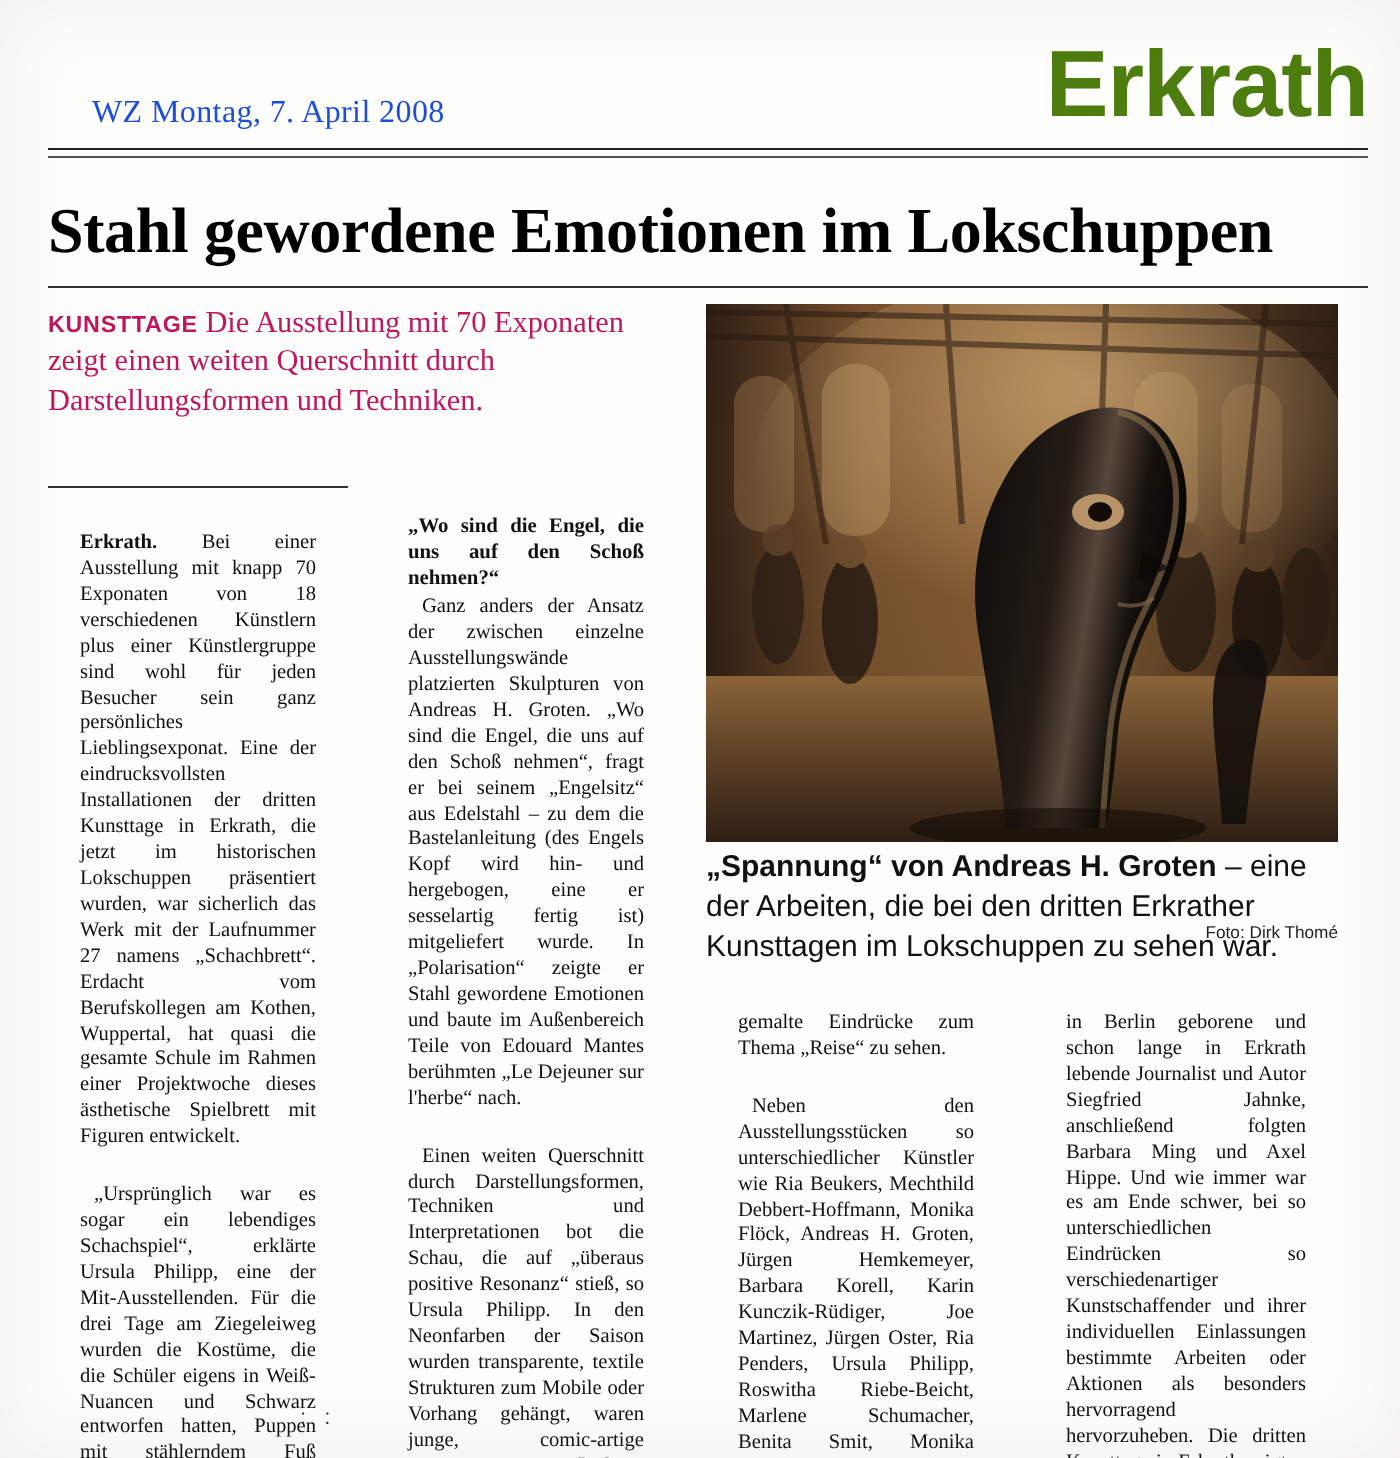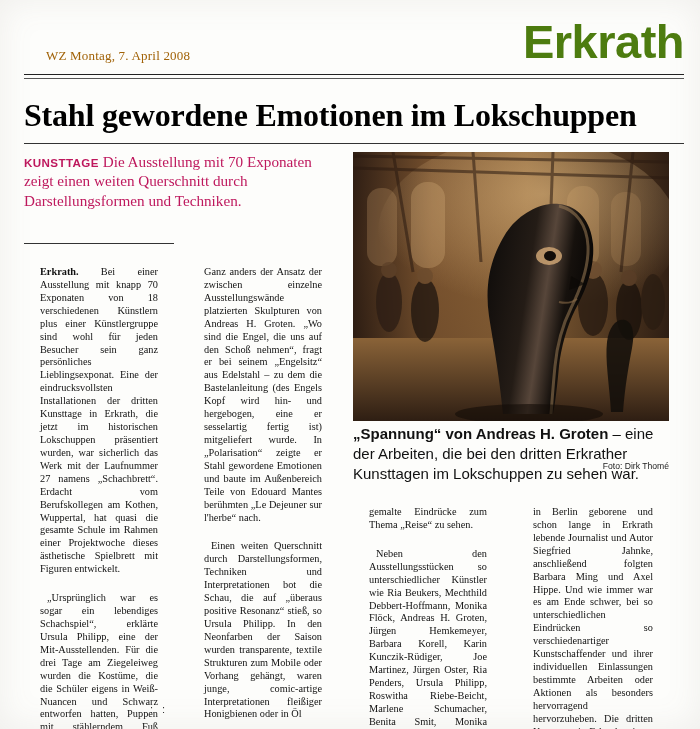--- a/index.html
+++ b/index.html
@@ -36,22 +36,22 @@
     font-size: 47px;
     letter-spacing: -0.5px;
     line-height: 1;
     color: #4d7c0f;
   }
   .masthead-date {
     position: absolute;
     left: 46px;
     top: 48px;
     font-family: "Liberation Serif", serif;
-    font-size: 13px;
-    color: #a16207;
+    font-size: 16px;
+    color: #1d4ed8;
     letter-spacing: 0.2px;
   }
   .masthead-date .wz {
     font-weight: normal;
   }
   .rule-top {
     position: absolute;
     left: 24px;
     right: 16px;
     top: 74px;
@@ -330,20 +330,21 @@
   <div class="caption">
     <b>„Spannung“ von Andreas H. Groten</b><span> – eine der Arbeiten, die bei den dritten Erkrather Kunsttagen im Lokschuppen zu sehen war.</span>
   </div>
   <div class="credit">Foto: Dirk Thomé</div>
 
   <div class="col" id="col1">
       <p><span class="lead-city">Erkrath.</span> Bei einer Ausstellung mit knapp 70 Exponaten von 18 verschiedenen Künstlern plus einer Künstlergruppe sind wohl für jeden Besucher sein ganz persönliches Lieblingsexponat. Eine der eindrucksvollsten Installationen der dritten Kunsttage in Erkrath, die jetzt im historischen Lokschuppen präsentiert wurden, war sicherlich das Werk mit der Laufnummer 27 namens „Schachbrett“. Erdacht vom Berufskollegen am Kothen, Wuppertal, hat quasi die gesamte Schule im Rahmen einer Projektwoche dieses ästhetische Spielbrett mit Figuren entwickelt.</p>
       <p>„Ursprünglich war es sogar ein lebendiges Schachspiel“, erklärte Ursula Philipp, eine der Mit-Ausstellenden. Für die drei Tage am Ziegeleiweg wurden die Kostüme, die die Schüler eigens in Weiß-Nuancen und Schwarz entworfen hatten, Puppen mit stählerndem Fuß angezogen. Mit Taftschleifen verziert und Perlen bestickt, mit Federkragen geschmückt und Blumenabschlüssen dekoriert, standen sie an Bauer, Springer, Dame und König auf dem typischen Schachbrettmus-</p>
     </div>
   <div class="col" id="col2">
+      <p class="sub">„Wo sind die Engel, die uns auf den Schoß nehmen?“</p>
       <p>Ganz anders der Ansatz der zwischen einzelne Ausstellungswände platzierten Skulpturen von Andreas H. Groten. „Wo sind die Engel, die uns auf den Schoß nehmen“, fragt er bei seinem „Engelsitz“ aus Edelstahl – zu dem die Bastelanleitung (des Engels Kopf wird hin- und hergebogen, eine er sesselartig fertig ist) mitgeliefert wurde. In „Polarisation“ zeigte er Stahl gewordene Emotionen und baute im Außenbereich Teile von Edouard Mantes berühmten „Le Dejeuner sur l'herbe“ nach.</p>
       <p>Einen weiten Querschnitt durch Darstellungsformen, Techniken und Interpretationen bot die Schau, die auf „überaus positive Resonanz“ stieß, so Ursula Philipp. In den Neonfarben der Saison wurden transparente, textile Strukturen zum Mobile oder Vorhang gehängt, waren junge, comic-artige Interpretationen fleißiger Honigbienen oder in Öl</p>
     </div>
   <div class="col" id="col3">
       <p>gemalte Eindrücke zum Thema „Reise“ zu sehen.</p>
       <p>Neben den Ausstellungsstücken so unterschiedlicher Künstler wie Ria Beukers, Mechthild Debbert-Hoffmann, Monika Flöck, Andreas H. Groten, Jürgen Hemkemeyer, Barbara Korell, Karin Kunczik-Rüdiger, Joe Martinez, Jürgen Oster, Ria Penders, Ursula Philipp, Roswitha Riebe-Beicht, Marlene Schumacher, Benita Smit, Monika Yilmaz und den Kothen-Schülern gab es gestern noch literarische Einlassungen. Den Anfang dieser Lesungen in der Vinothek machte die 1930</p>
     </div>
   <div class="col" id="col4">
       <p>in Berlin geborene und schon lange in Erkrath lebende Journalist und Autor Siegfried Jahnke, anschließend folgten Barbara Ming und Axel Hippe. Und wie immer war es am Ende schwer, bei so unterschiedlichen Eindrücken so verschiedenartiger Kunstschaffender und ihrer individuellen Einlassungen bestimmte Arbeiten oder Aktionen als besonders hervorragend hervorzuheben. Die dritten Kunsttage in Erkrath zeigten vielmehr: Man muss keiner Gruppe oder Schule angehören, um anregende Objekte zu abzuliefern.</p>
     </div>

